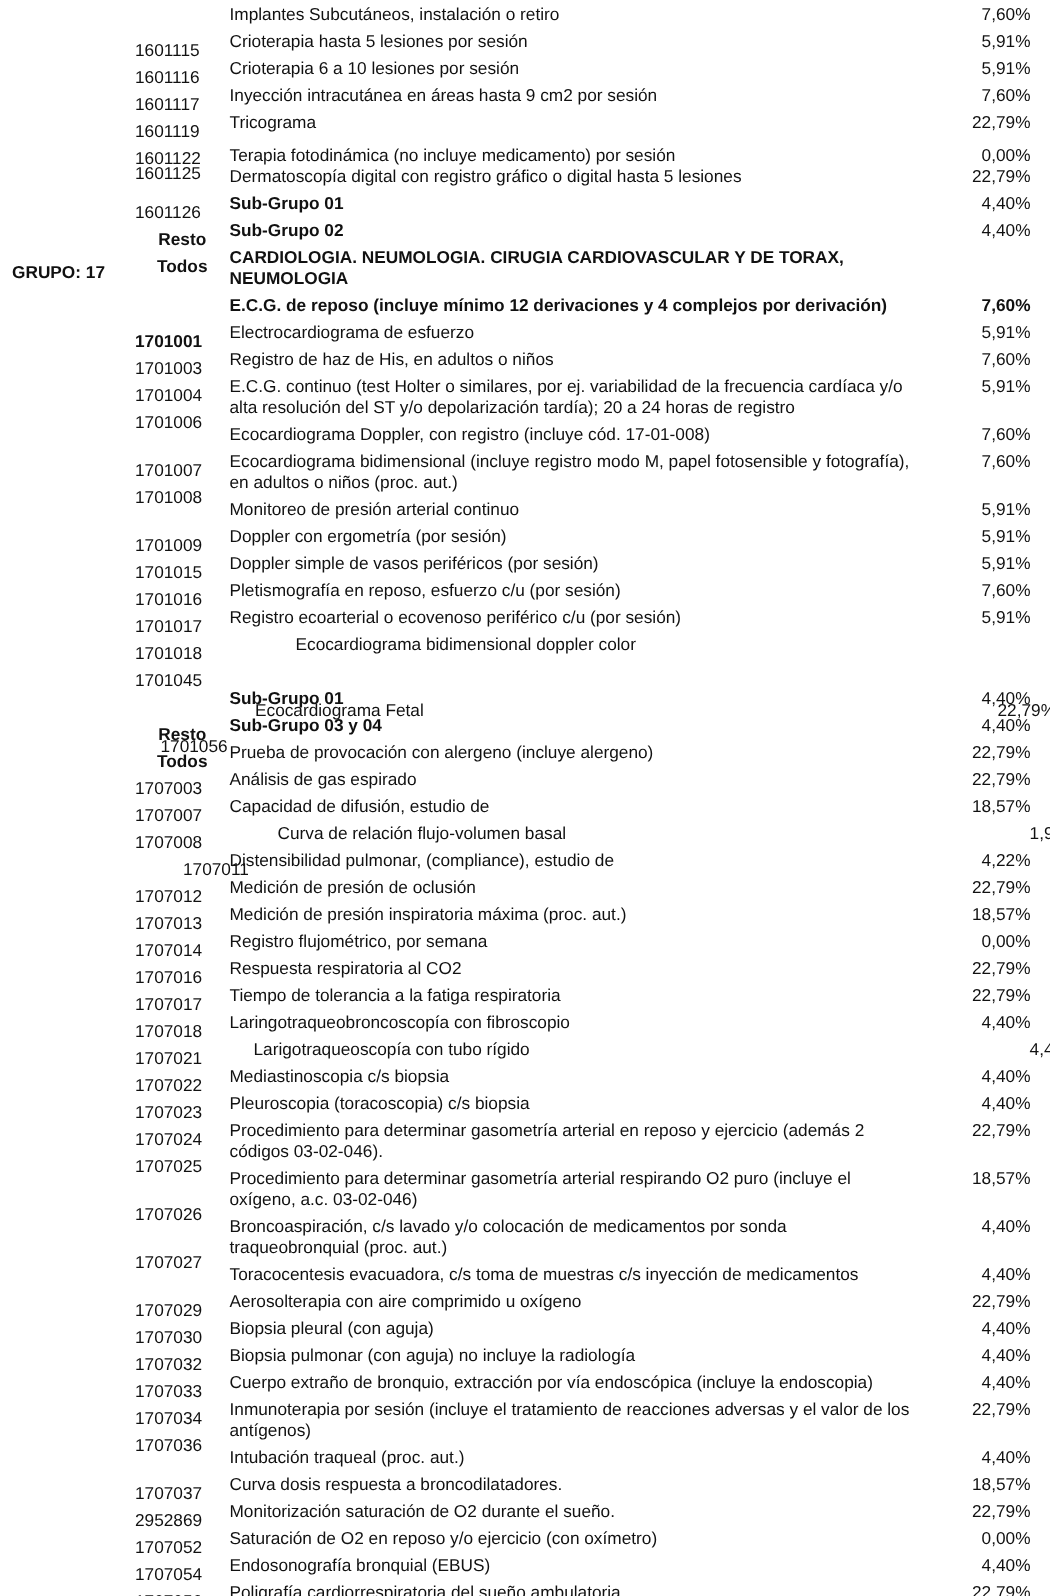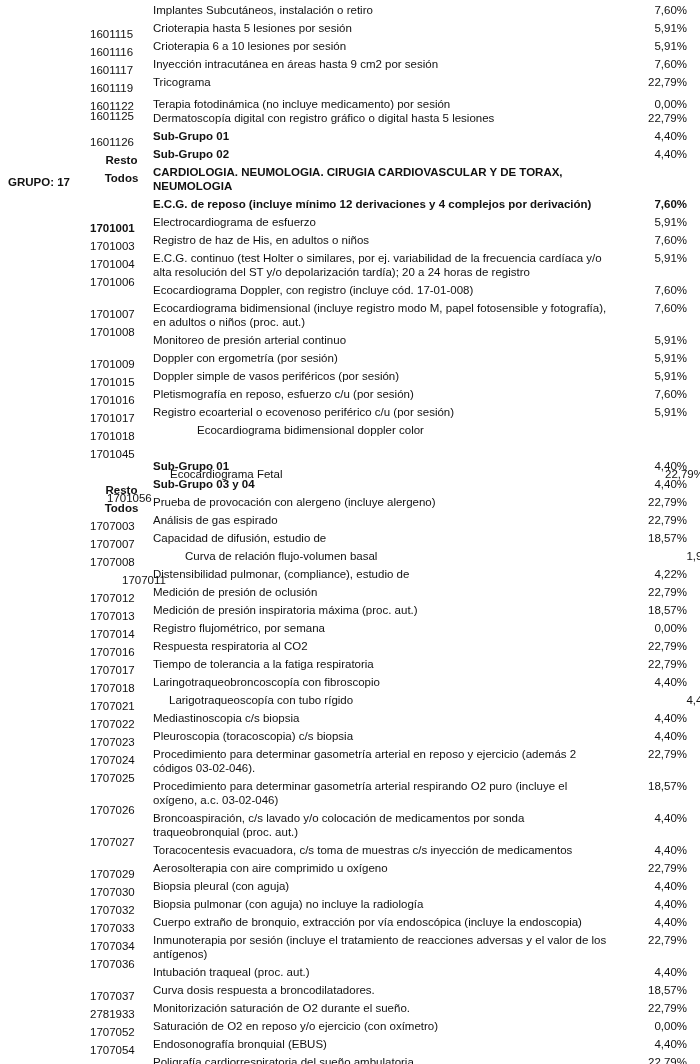--- a/index.html
+++ b/index.html
@@ -261,21 +261,21 @@
       <span class="code">1707036</span>
       <span class="desc">Inmunoterapia por sesión (incluye el tratamiento de reacciones adversas y el valor de los antígenos)</span>
       <span class="pct">22,79%</span>
     </div>
     <div class="row" style="position: absolute; top: 965px;">
       <span class="code">1707037</span>
       <span class="desc">Intubación traqueal (proc. aut.)</span>
       <span class="pct">4,40%</span>
     </div>
     <div class="row" style="position: absolute; top: 983px;">
-      <span class="code">2781933</span>
+      <span class="code">2952869</span>
       <span class="desc">Curva dosis respuesta a broncodilatadores.</span>
       <span class="pct">18,57%</span>
     </div>
     <div class="row" style="position: absolute; top: 1001px;">
       <span class="code">1707052</span>
       <span class="desc">Monitorización saturación de O2 durante el sueño.</span>
       <span class="pct">22,79%</span>
     </div>
     <div class="row" style="position: absolute; top: 1019px;">
       <span class="code">1707054</span>

